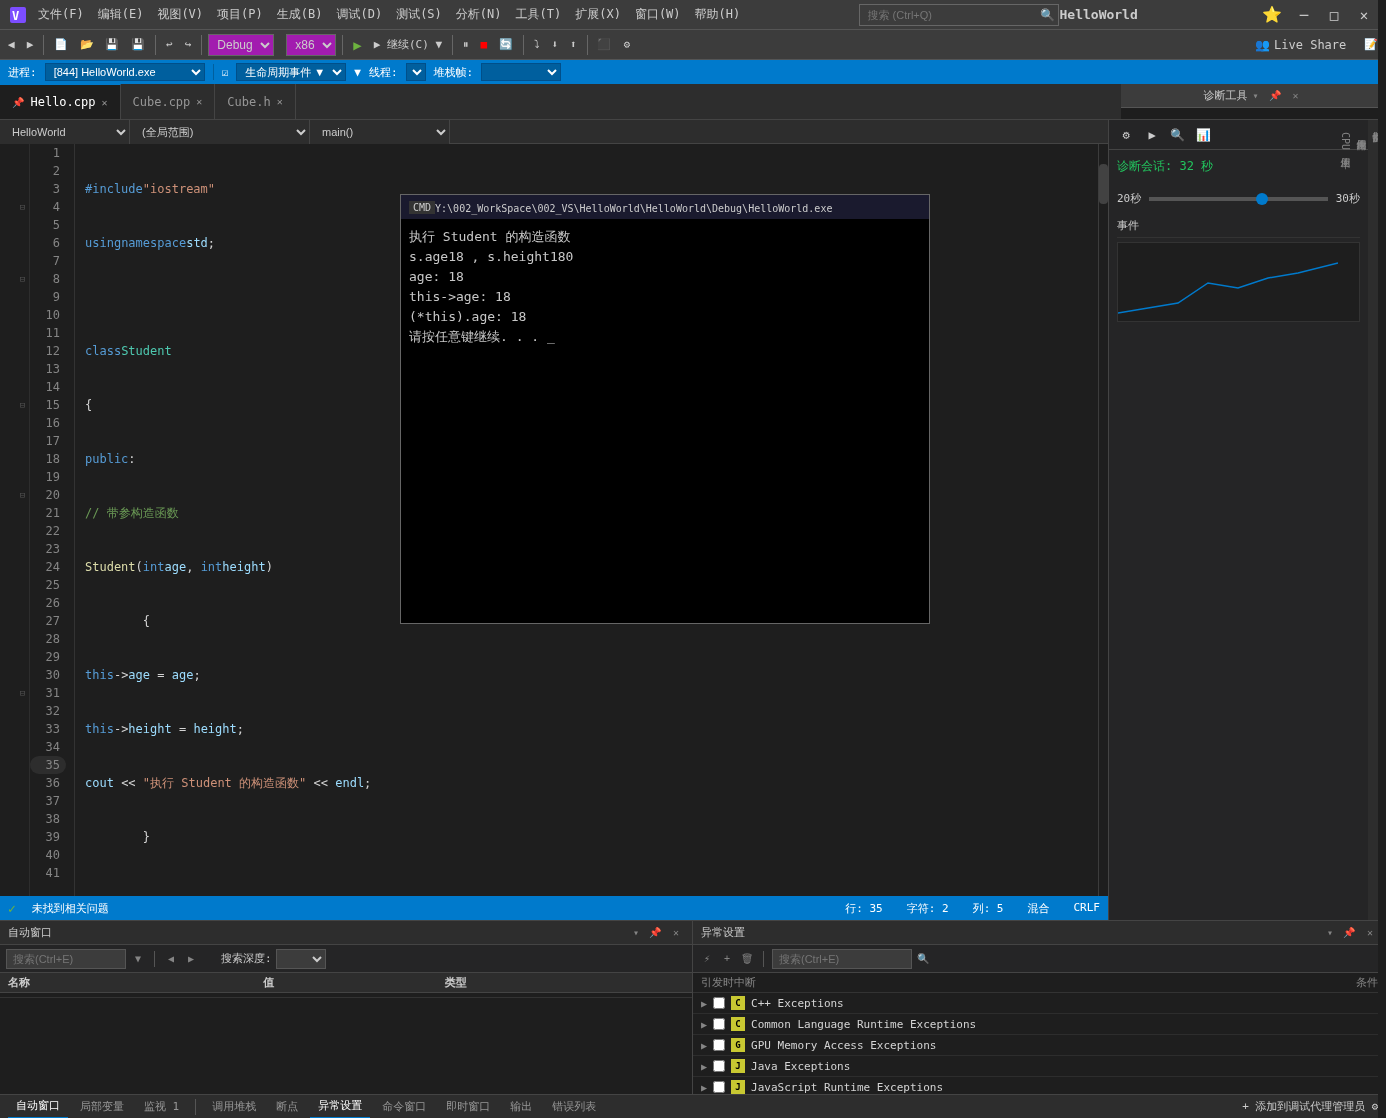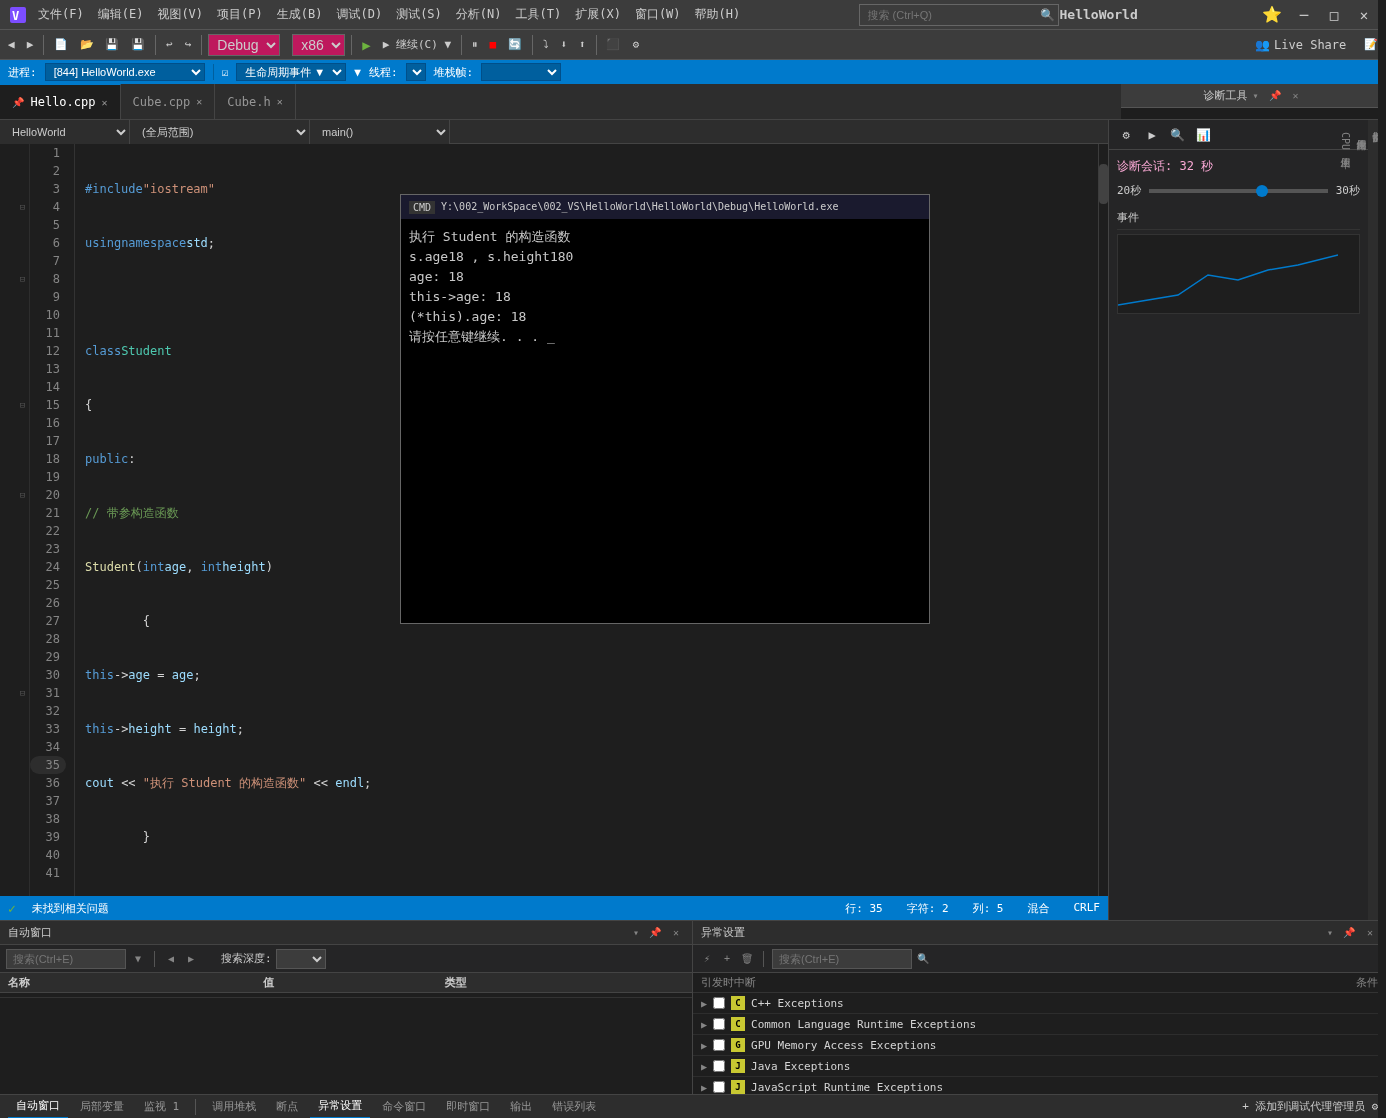--- a/index.html
+++ b/index.html
@@ -50,22 +50,22 @@
       padding: 0 4px;
       gap: 4px;
       border-bottom: 1px solid #555;
     }
     .toolbar-btn { 
       padding: 2px 4px; color: #ccc; cursor: pointer; font-size: 11px;
       display: flex; align-items: center; gap: 2px;
     }
     .toolbar-separator { width: 1px; height: 20px; background: #666; margin: 0 2px; }
     .toolbar-dropdown {
-      background: #be185d; border: 1px solid #666; color: #ccc;
-      padding: 1px 4px; font-size: 14px; height: 22px;
+      background: #a21caf; border: 1px solid #666; color: #ccc;
+      padding: 1px 4px; font-size: 12px; height: 22px;
     }
     .live-share-btn {
       margin-left: auto;
       display: flex; align-items: center; gap: 4px;
       color: #ccc; cursor: pointer; padding: 2px 6px;
     }
 
     
     .debug-bar {
       height: 24px;
@@ -200,21 +200,21 @@
       padding: 0 6px; gap: 4px;
       border-bottom: 1px solid #444;
     }
     .diag-icon-btn { 
       width: 22px; height: 22px; 
       display: flex; align-items: center; justify-content: center;
       cursor: pointer; color: #ccc; border: 1px solid transparent;
       font-size: 12px;
     }
     .diag-content { padding: 8px; }
-    .diag-time { color: #f9a8d4; font-size: 12px; margin-bottom: 8px; }
+    .diag-time { color: #22c55e; font-size: 12px; margin-bottom: 16px; }
     .slider-track { 
       flex: 1; height: 4px; background: #555; position: relative; cursor: pointer;
     }
     .slider-thumb { 
       width: 12px; height: 12px; background: #007acc; border-radius: 50%;
       position: absolute; top: -4px; cursor: grab;
     }
     .diag-label { font-size: 11px; color: #ccc; }
     .diag-section { color: #ccc; font-size: 11px; padding: 4px 0; border-bottom: 1px solid #333; }
 
@@ -659,21 +659,21 @@
           
           
         </div>
 
         <div class="scrollbar-v" style="width:10px; background:#1e1e1e;">
           <div style="height:40px; margin-top:20px; background:#424242; border-radius:4px;"></div>
         </div>
 
         <div class="console-overlay">
           <div class="console-titlebar">
-            <div style="display:flex; align-items:flex-start; gap:6px;">
+            <div style="display:flex; align-items:flex-end; ">
               <span style="background:#333; padding:1px 4px; font-size:10px;">CMD</span>
               <span style="font-size:10px;">Y:\002_WorkSpace\002_VS\HelloWorld\HelloWorld\Debug\HelloWorld.exe</span>
             </div>
           </div>
           <div class="console-content">
             <span class="console-line">执行 Student 的构造函数</span>
             <span class="console-line">s.age18 , s.height180</span>
             <span class="console-line">age: 18</span>
             <span class="console-line">this-&gt;age: 18</span>
             <span class="console-line">(*this).age: 18</span>

